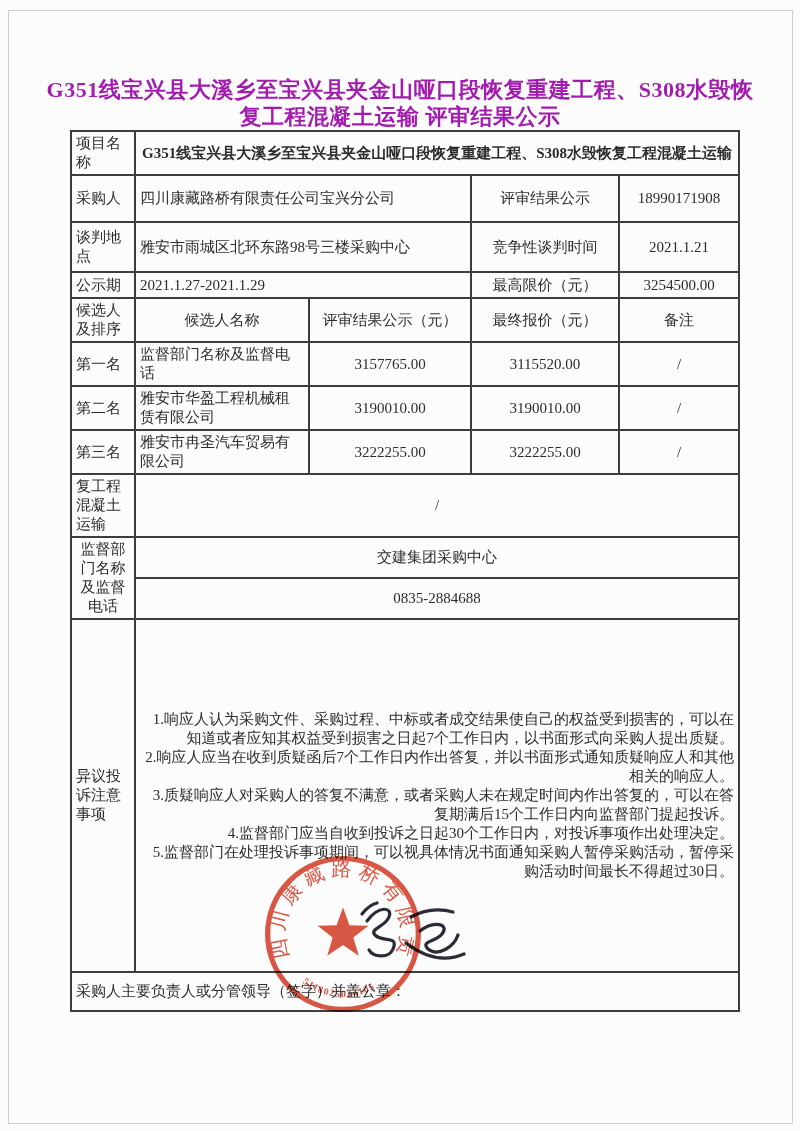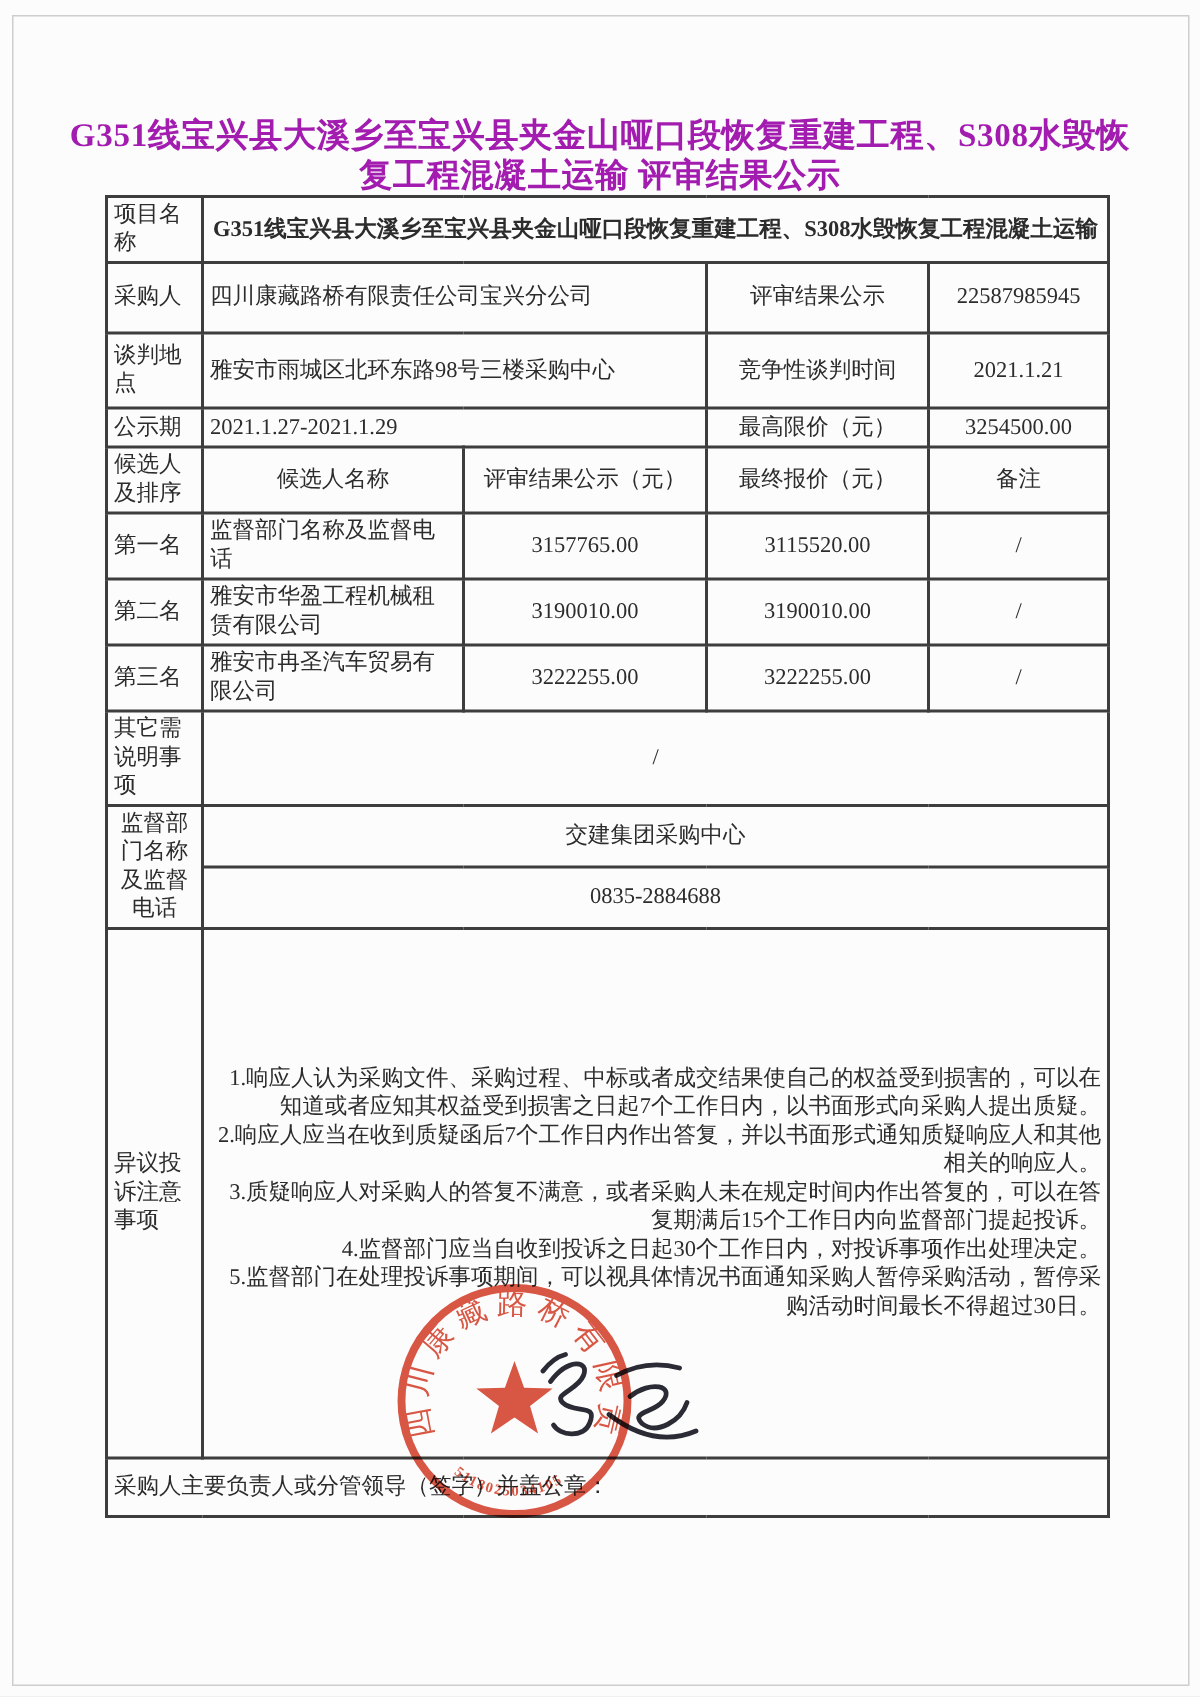--- a/index.html
+++ b/index.html
@@ -78,21 +78,21 @@
     </colgroup>
     <tbody>
         <tr class="r1">
       <td class="lab">项目名称</td>
       <td class="proj" colspan="4">G351线宝兴县大溪乡至宝兴县夹金山哑口段恢复重建工程、S308水毁恢复工程混凝土运输</td>
     </tr>
     <tr class="r2">
       <td class="lab">采购人</td>
       <td class="vl" colspan="2">四川康藏路桥有限责任公司宝兴分公司</td>
       <td class="c">评审结果公示</td>
-      <td class="c">22587985945</td>
+      <td class="c">18990171908</td>
     </tr>
     <tr class="r3">
       <td class="lab">谈判地点</td>
       <td class="vl" colspan="2">雅安市雨城区北环东路98号三楼采购中心</td>
       <td class="c">竞争性谈判时间</td>
       <td class="c">2021.1.21</td>
     </tr>
     <tr class="r4">
       <td class="lab">公示期</td>
       <td class="vl" colspan="2">2021.1.27-2021.1.29</td>
@@ -121,21 +121,21 @@
       <td class="c">/</td>
     </tr>
     <tr class="r8">
       <td class="lab">第三名</td>
       <td class="vl">雅安市冉圣汽车贸易有限公司</td>
       <td class="c">3222255.00</td>
       <td class="c">3222255.00</td>
       <td class="c">/</td>
     </tr>
     <tr class="r9">
-      <td class="lab">其它需说明事项</td>
+      <td class="lab">复工程混凝土运输</td>
       <td class="c" colspan="4">/</td>
     </tr>
     <tr class="r10">
       <td class="lab-c" rowspan="2">监督部门名称及监督电话</td>
       <td class="c" colspan="4">交建集团采购中心</td>
     </tr>
     <tr class="r11">
       <td class="c" colspan="4">0835-2884688</td>
     </tr>
     <tr class="r12">

